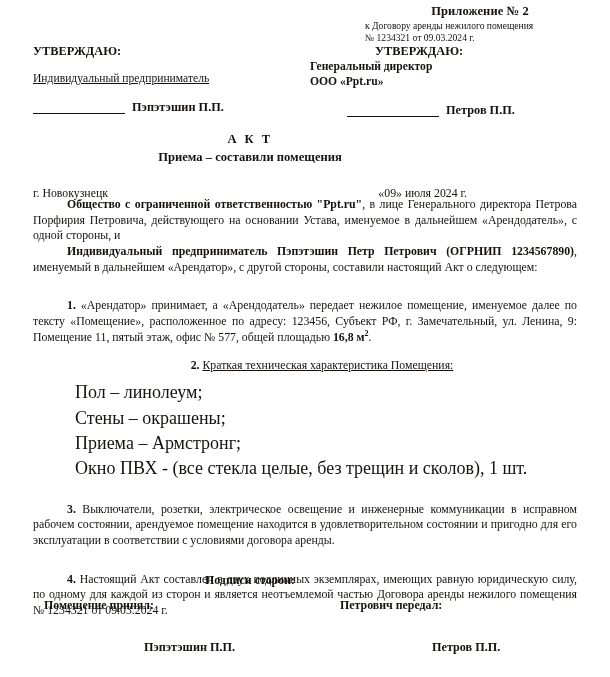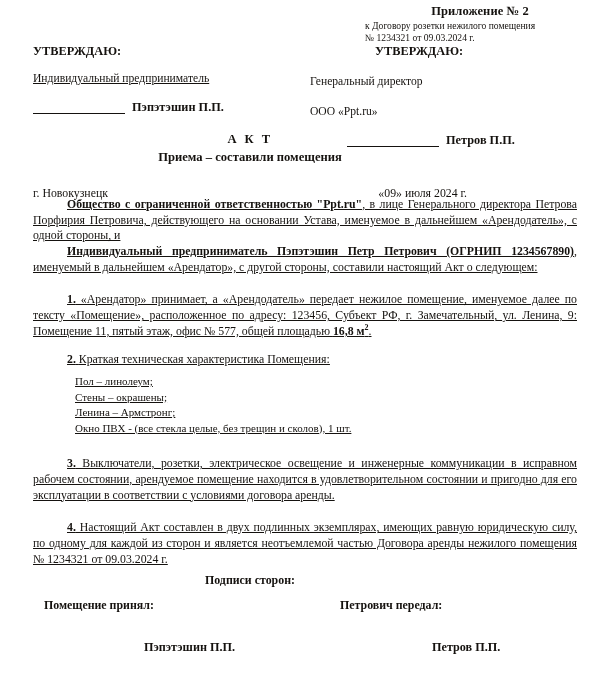--- a/index.html
+++ b/index.html
@@ -66,21 +66,21 @@
     font-weight: bold;
     line-height: 1.25;
   }
   .approve-head.center-right { text-align: left; padding-left: 65px; }
 
   .approve-sub {
     font-size: 11.6px;
     line-height: 1.3;
   }
   .approve-sub.gap { margin-top: 12px; text-decoration: underline; }
-  .approve-sub.tight { margin-top: 15px; }
+  .approve-sub.tight { margin-top: 0px; font-weight: bold; }
 
   .sign-line-row {
     margin-top: 15px;
     display: flex;
     align-items: flex-end;
     white-space: nowrap;
   }
   .sign-line-row.right-col { padding-left: 37px; }
   .sign-rule {
     display: inline-block;
@@ -127,51 +127,51 @@
     font-size: 11.8px;
     margin-top: 10px;
   }
 
   
   .body {
     position: absolute;
     top: 197px;
     left: 33px;
     width: 544px;
-    text-decoration: underline;
   }
   p.para {
     margin: 0;
     font-size: 11.8px;
     line-height: 1.33;
     text-align: justify;
     text-indent: 34px;
     -webkit-hyphens: none;
     hyphens: none;
   }
-  p.para.gap { margin-top: 17px; }
+  p.para.gap { margin-top: 23px; }
   b { font-weight: bold; }
   sup { font-size: 8px; vertical-align: super; line-height: 0; }
 
   .clause2 {
     margin: 12px 0 0 0;
     font-size: 11.8px;
     line-height: 1.33;
     text-indent: 34px;
+    text-align: center;
   }
   .clause2 .num { font-weight: bold; }
   .clause2 .txt { text-decoration: underline; }
 
   ul.specs {
     list-style: none;
     margin: 7px 0 0 0;
     padding: 0 0 0 42px;
   }
   ul.specs li {
-    font-size: 11px;
+    font-size: 18px;
     line-height: 1.41;
     white-space: nowrap;
   }
 
   
   .sig-title {
     position: absolute;
     top: 573px;
     left: 0;
     right: 0;
@@ -203,21 +203,21 @@
   .sig-col.left .sig-person  { padding-left: 100px; }
   .sig-col.right .sig-person { padding-left: 92px; }
 </style>
 </head>
 <body>
 
 <div class="page">
 
   <div class="appendix-block">
     <div class="appendix-title">Приложение № 2</div>
-    <div class="appendix-line">к Договору розетки нежилого помещения</div>
+    <div class="appendix-line">к Договору аренды нежилого помещения</div>
     <div class="appendix-line">№ 1234321 от 09.03.2024 г.</div>
   </div>
 
   <div class="approve-row">
 
     <div class="approve-col left">
       <div class="approve-head">УТВЕРЖДАЮ:</div>
       <div class="approve-sub gap">Индивидуальный предприниматель</div>
       <div class="sign-line-row">
         <span class="sign-rule"></span>
@@ -260,21 +260,21 @@
     </p>
 
     <div class="clause2">
       <span class="num">2.</span>
       <span class="txt">Краткая техническая характеристика Помещения:</span>
     </div>
 
     <ul class="specs">
       <li>Пол – линолеум;</li>
       <li>Стены – окрашены;</li>
-      <li>Ленина – Армстронг;</li>
+      <li>Приема – Армстронг;</li>
       <li>Окно ПВХ -  (все стекла целые, без трещин и сколов), 1 шт.</li>
     </ul>
 
     <p class="para gap" style="margin-top:20px;">
       <b>3.</b><span> Выключатели, розетки, электрическое освещение и инженерные коммуникации в исправном рабочем состоянии, арендуемое помещение находится в удовлетворительном состоянии и пригодно для его эксплуатации в соответствии с условиями договора аренды.</span>
     </p>
 
     <p class="para gap">
       <b>4.</b><span> Настоящий Акт составлен в двух подлинных экземплярах, имеющих равную юридическую силу, по одному для каждой из сторон и является неотъемлемой частью Договора аренды нежилого помещения № 1234321 от 09.03.2024 г.</span>
     </p>

